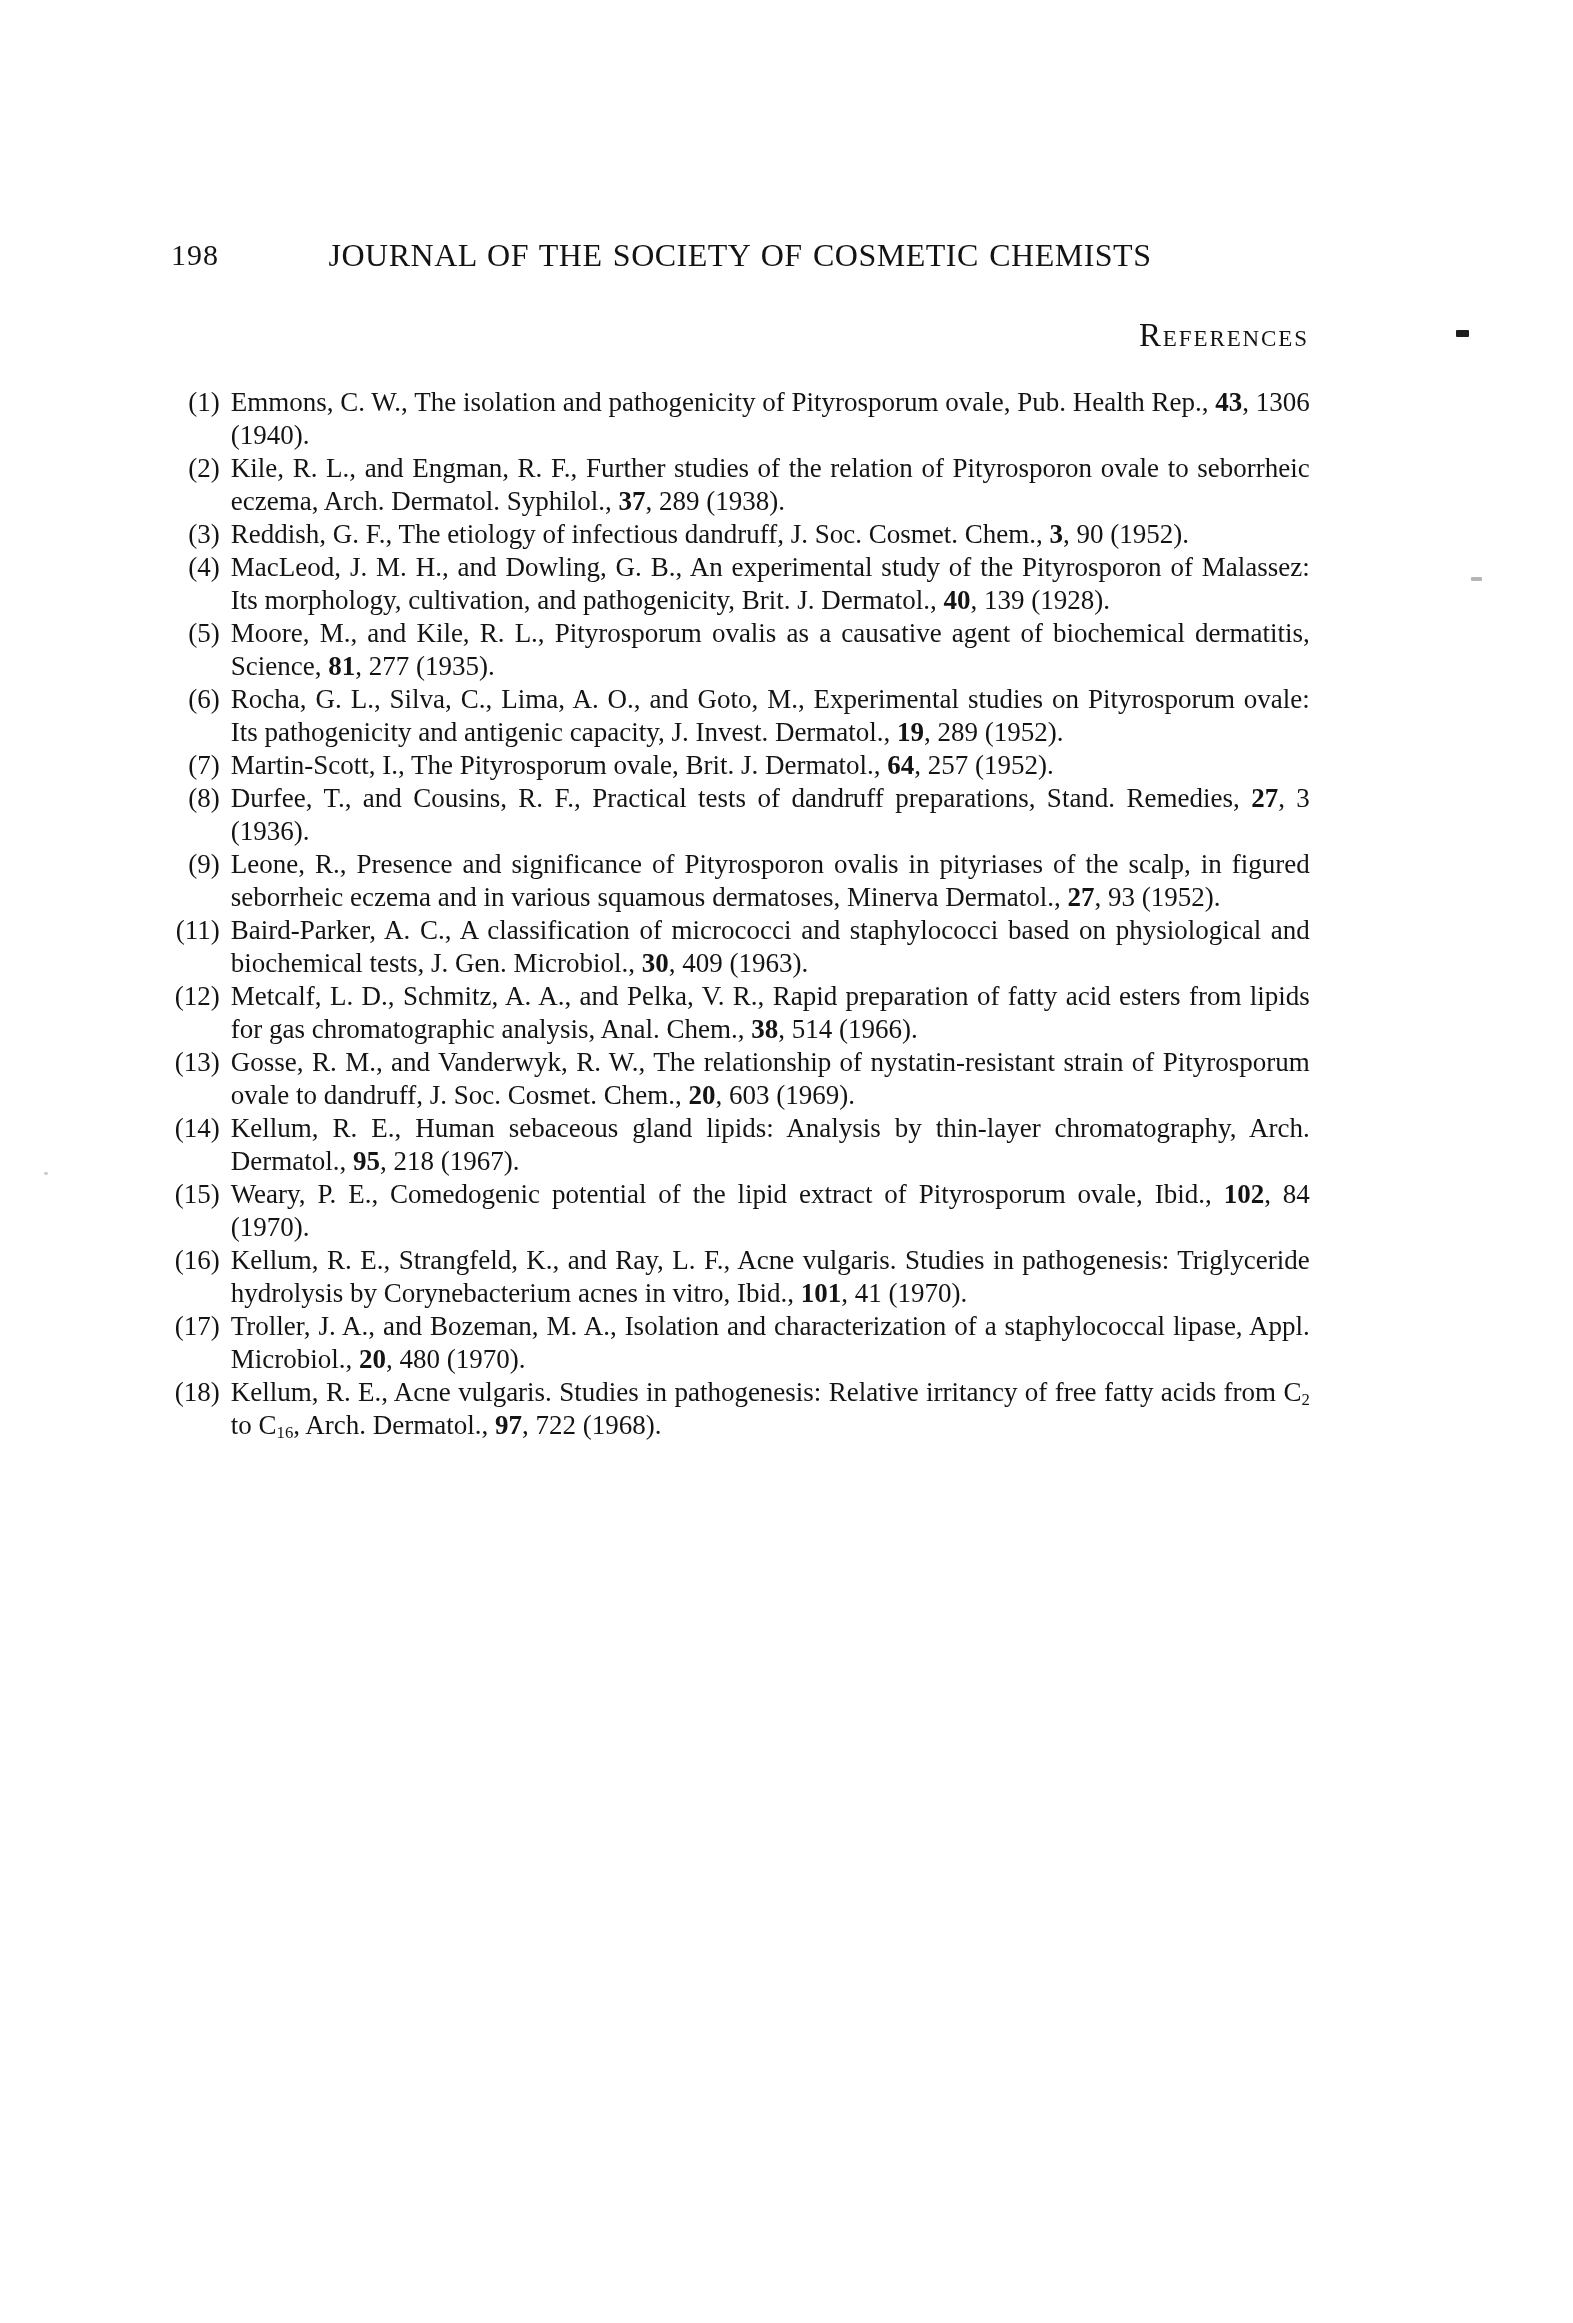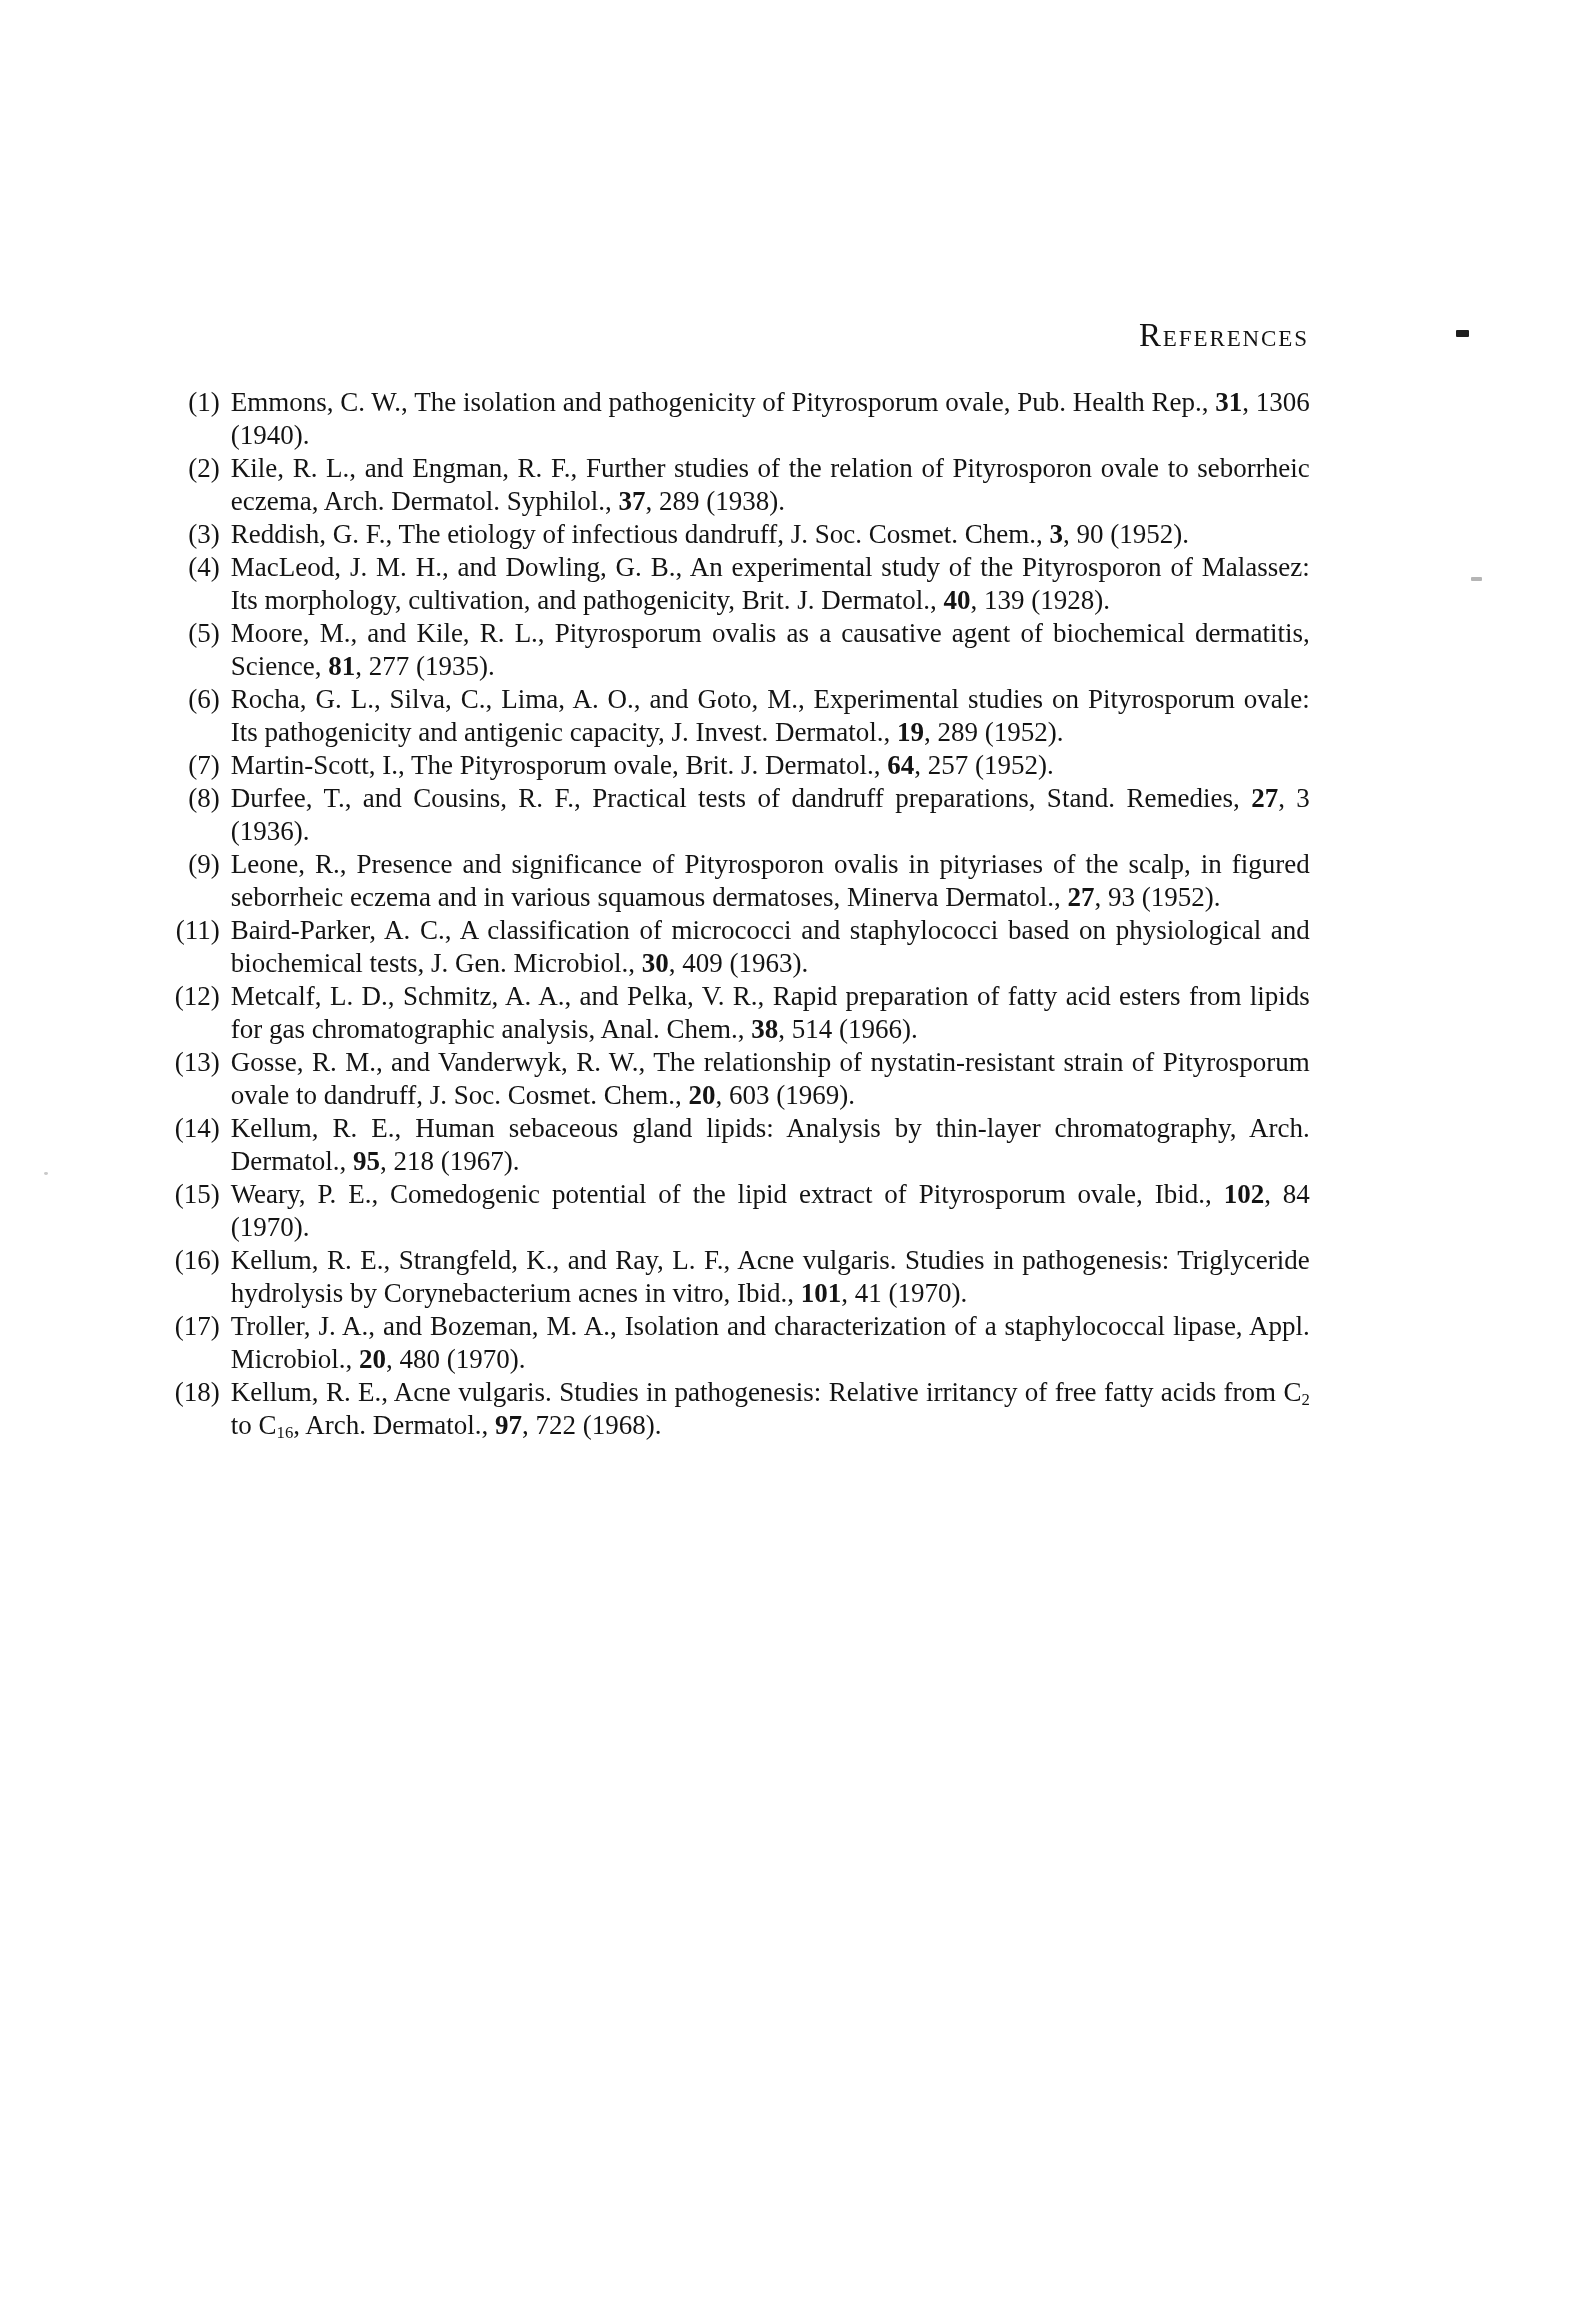--- a/index.html
+++ b/index.html
@@ -101,25 +101,29 @@
     left: 44px; top: 1172px; width: 3.8px; height: 2.9px;
     background: #c9c9c9; border-radius: 50%;
   }
 </style>
 </head>
 <body>
 
 <div class="page">
   <div class="content">
 
+    <div class="header">
+      <span class="page-num">198</span>
+      <div class="journal-title">JOURNAL OF THE SOCIETY OF COSMETIC CHEMISTS</div>
+    </div>
 
     <div class="refs-heading">References</div>
 
     <div class="refs" id="refs-list">
-        <p class="ref"><span class="ref-num">(1)</span><span class="seg-plain">Emmons, C. W., The isolation and pathogenicity of </span><span class="seg-italic">Pityrosporum ovale</span><span class="seg-plain">, </span><span class="seg-italic">Pub. Health Rep.</span><span class="seg-plain">, </span><span class="seg-bold">31</span><span class="seg-plain">, 1306 (1940).</span></p>
+        <p class="ref"><span class="ref-num">(1)</span><span class="seg-plain">Emmons, C. W., The isolation and pathogenicity of </span><span class="seg-italic">Pityrosporum ovale</span><span class="seg-plain">, </span><span class="seg-italic">Pub. Health Rep.</span><span class="seg-plain">, </span><span class="seg-bold">43</span><span class="seg-plain">, 1306 (1940).</span></p>
         <p class="ref"><span class="ref-num">(2)</span><span class="seg-plain">Kile, R. L., and Engman, R. F., Further studies of the relation of </span><span class="seg-italic">Pityrosporon ovale</span><span class="seg-plain"> to seborrheic eczema, </span><span class="seg-italic">Arch. Dermatol. Syphilol.</span><span class="seg-plain">, </span><span class="seg-bold">37</span><span class="seg-plain">, 289 (1938).</span></p>
         <p class="ref"><span class="ref-num">(3)</span><span class="seg-plain">Reddish, G. F., The etiology of infectious dandruff, </span><span class="seg-italic">J. Soc. Cosmet. Chem.</span><span class="seg-plain">, </span><span class="seg-bold">3</span><span class="seg-plain">, 90 (1952).</span></p>
         <p class="ref"><span class="ref-num">(4)</span><span class="seg-plain">MacLeod, J. M. H., and Dowling, G. B., An experimental study of the </span><span class="seg-italic">Pityrosporon</span><span class="seg-plain"> of Malassez:  Its morphology, cultivation, and pathogenicity, </span><span class="seg-italic">Brit. J. Dermatol.</span><span class="seg-plain">, </span><span class="seg-bold">40</span><span class="seg-plain">, 139 (1928).</span></p>
         <p class="ref"><span class="ref-num">(5)</span><span class="seg-plain">Moore, M., and Kile, R. L., </span><span class="seg-italic">Pityrosporum ovalis</span><span class="seg-plain"> as a causative agent of biochemical dermatitis, </span><span class="seg-italic">Science</span><span class="seg-plain">, </span><span class="seg-bold">81</span><span class="seg-plain">, 277 (1935).</span></p>
         <p class="ref"><span class="ref-num">(6)</span><span class="seg-plain">Rocha, G. L., Silva, C., Lima, A. O., and Goto, M., Experimental studies on </span><span class="seg-italic">Pityrosporum ovale:</span><span class="seg-plain">  Its pathogenicity and antigenic capacity, </span><span class="seg-italic">J. Invest. Dermatol.</span><span class="seg-plain">, </span><span class="seg-bold">19</span><span class="seg-plain">, 289 (1952).</span></p>
         <p class="ref"><span class="ref-num">(7)</span><span class="seg-plain">Martin-Scott, I., The </span><span class="seg-italic">Pityrosporum ovale</span><span class="seg-plain">, </span><span class="seg-italic">Brit. J. Dermatol.</span><span class="seg-plain">, </span><span class="seg-bold">64</span><span class="seg-plain">, 257 (1952).</span></p>
         <p class="ref"><span class="ref-num">(8)</span><span class="seg-plain">Durfee, T., and Cousins, R. F., Practical tests of dandruff preparations, </span><span class="seg-italic">Stand. Remedies</span><span class="seg-plain">, </span><span class="seg-bold">27</span><span class="seg-plain">, 3 (1936).</span></p>
         <p class="ref"><span class="ref-num">(9)</span><span class="seg-plain">Leone, R., Presence and significance of </span><span class="seg-italic">Pityrosporon ovalis</span><span class="seg-plain"> in pityriases of the scalp, in figured seborrheic eczema and in various squamous dermatoses, </span><span class="seg-italic">Minerva Dermatol.</span><span class="seg-plain">, </span><span class="seg-bold">27</span><span class="seg-plain">, 93 (1952).</span></p>
         <p class="ref"><span class="ref-num">(11)</span><span class="seg-plain">Baird-Parker, A. C., A classification of micrococci and staphylococci based on physiological and biochemical tests, </span><span class="seg-italic">J. Gen. Microbiol.</span><span class="seg-plain">, </span><span class="seg-bold">30</span><span class="seg-plain">, 409 (1963).</span></p>
         <p class="ref"><span class="ref-num">(12)</span><span class="seg-plain">Metcalf, L. D., Schmitz, A. A., and Pelka, V. R., Rapid preparation of fatty acid esters from lipids for gas chromatographic analysis, </span><span class="seg-italic">Anal. Chem.</span><span class="seg-plain">, </span><span class="seg-bold">38</span><span class="seg-plain">, 514 (1966).</span></p>

